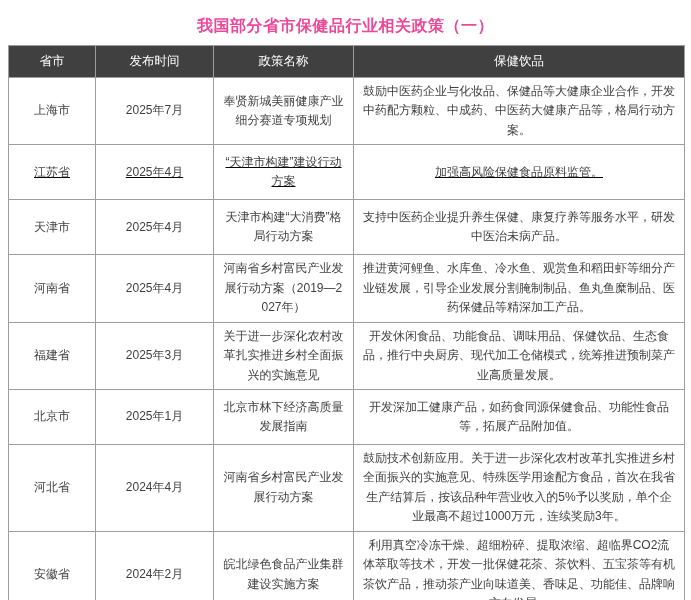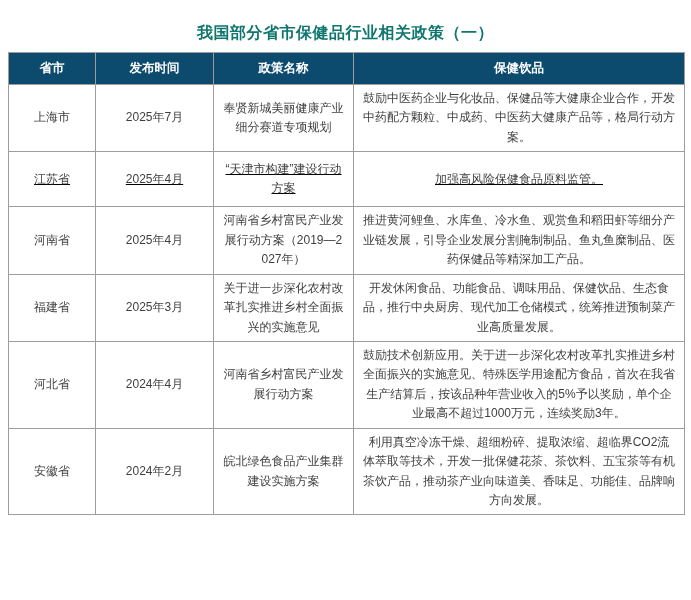--- a/index.html
+++ b/index.html
@@ -5,22 +5,22 @@
   html,body{margin:0;padding:0;background:#ffffff;}
   body{
     width:691px;height:600px;overflow:hidden;
     font-family:"Liberation Sans","DejaVu Sans",sans-serif;
     -webkit-font-smoothing:antialiased;
   }
   .page-title{
     text-align:center;
     font-size:16px;
     font-weight:bold;
-    color:#0f766e;
-    padding:23px 0 8px 0;
+    color:#ec4899;
+    padding:16px 0 8px 0;
     letter-spacing:0.5px;
   }
   table.policy-table{
     border-collapse:collapse;
     table-layout:fixed;
     width:676px;
     margin-left:8px;
   }
   .policy-table th,
   .policy-table td{
@@ -28,24 +28,24 @@
     text-align:center;
     vertical-align:middle;
     padding:4px 9px;
     font-size:12px;
     line-height:1.62;
     color:#3f3f3f;
     word-break:break-all;
     box-sizing:border-box;
   }
   .policy-table th{
-    background:#0c4a6e;
+    background:#404040;
     color:#ffffff;
     font-size:12.5px;
-    font-weight:bold;
+    font-weight:normal;
     height:32px;
     padding:4px 4px;
   }
   col.c-province{width:87px;}
   col.c-date{width:118px;}
   col.c-policy{width:140px;}
   col.c-content{width:331px;}
   tbody tr.r1{height:65px;}
   tbody tr.r2{height:55px;text-decoration:underline;}
   tbody tr.r3{height:55px;}
@@ -81,31 +81,43 @@
       <td>2025年7月</td>
       <td>奉贤新城美丽健康产业细分赛道专项规划</td>
       <td>鼓励中医药企业与化妆品、保健品等大健康企业合作，开发中药配方颗粒、中成药、中医药大健康产品等，格局行动方案。</td>
     </tr>
     <tr class="r2">
       <td>江苏省</td>
       <td>2025年4月</td>
       <td>“天津市构建”建设行动方案</td>
       <td>加强高风险保健食品原料监管。</td>
     </tr>
+    <tr class="r3">
+      <td>天津市</td>
+      <td>2025年4月</td>
+      <td>天津市构建“大消费”格局行动方案</td>
+      <td>支持中医药企业提升养生保健、康复疗养等服务水平，研发中医治未病产品。</td>
+    </tr>
     <tr class="r4">
       <td>河南省</td>
       <td>2025年4月</td>
       <td>河南省乡村富民产业发展行动方案（2019—2027年）</td>
       <td>推进黄河鲤鱼、水库鱼、冷水鱼、观赏鱼和稻田虾等细分产业链发展，引导企业发展分割腌制制品、鱼丸鱼糜制品、医药保健品等精深加工产品。</td>
     </tr>
     <tr class="r5">
       <td>福建省</td>
       <td>2025年3月</td>
       <td>关于进一步深化农村改革扎实推进乡村全面振兴的实施意见</td>
       <td>开发休闲食品、功能食品、调味用品、保健饮品、生态食品，推行中央厨房、现代加工仓储模式，统筹推进预制菜产业高质量发展。</td>
+    </tr>
+    <tr class="r6">
+      <td>北京市</td>
+      <td>2025年1月</td>
+      <td>北京市林下经济高质量发展指南</td>
+      <td>开发深加工健康产品，如药食同源保健食品、功能性食品等，拓展产品附加值。</td>
     </tr>
     <tr class="r7">
       <td>河北省</td>
       <td>2024年4月</td>
       <td>河南省乡村富民产业发展行动方案</td>
       <td>鼓励技术创新应用。关于进一步深化农村改革扎实推进乡村全面振兴的实施意见、特殊医学用途配方食品，首次在我省生产结算后，按该品种年营业收入的5%予以奖励，单个企业最高不超过1000万元，连续奖励3年。</td>
     </tr>
     <tr class="r8">
       <td>安徽省</td>
       <td>2024年2月</td>

